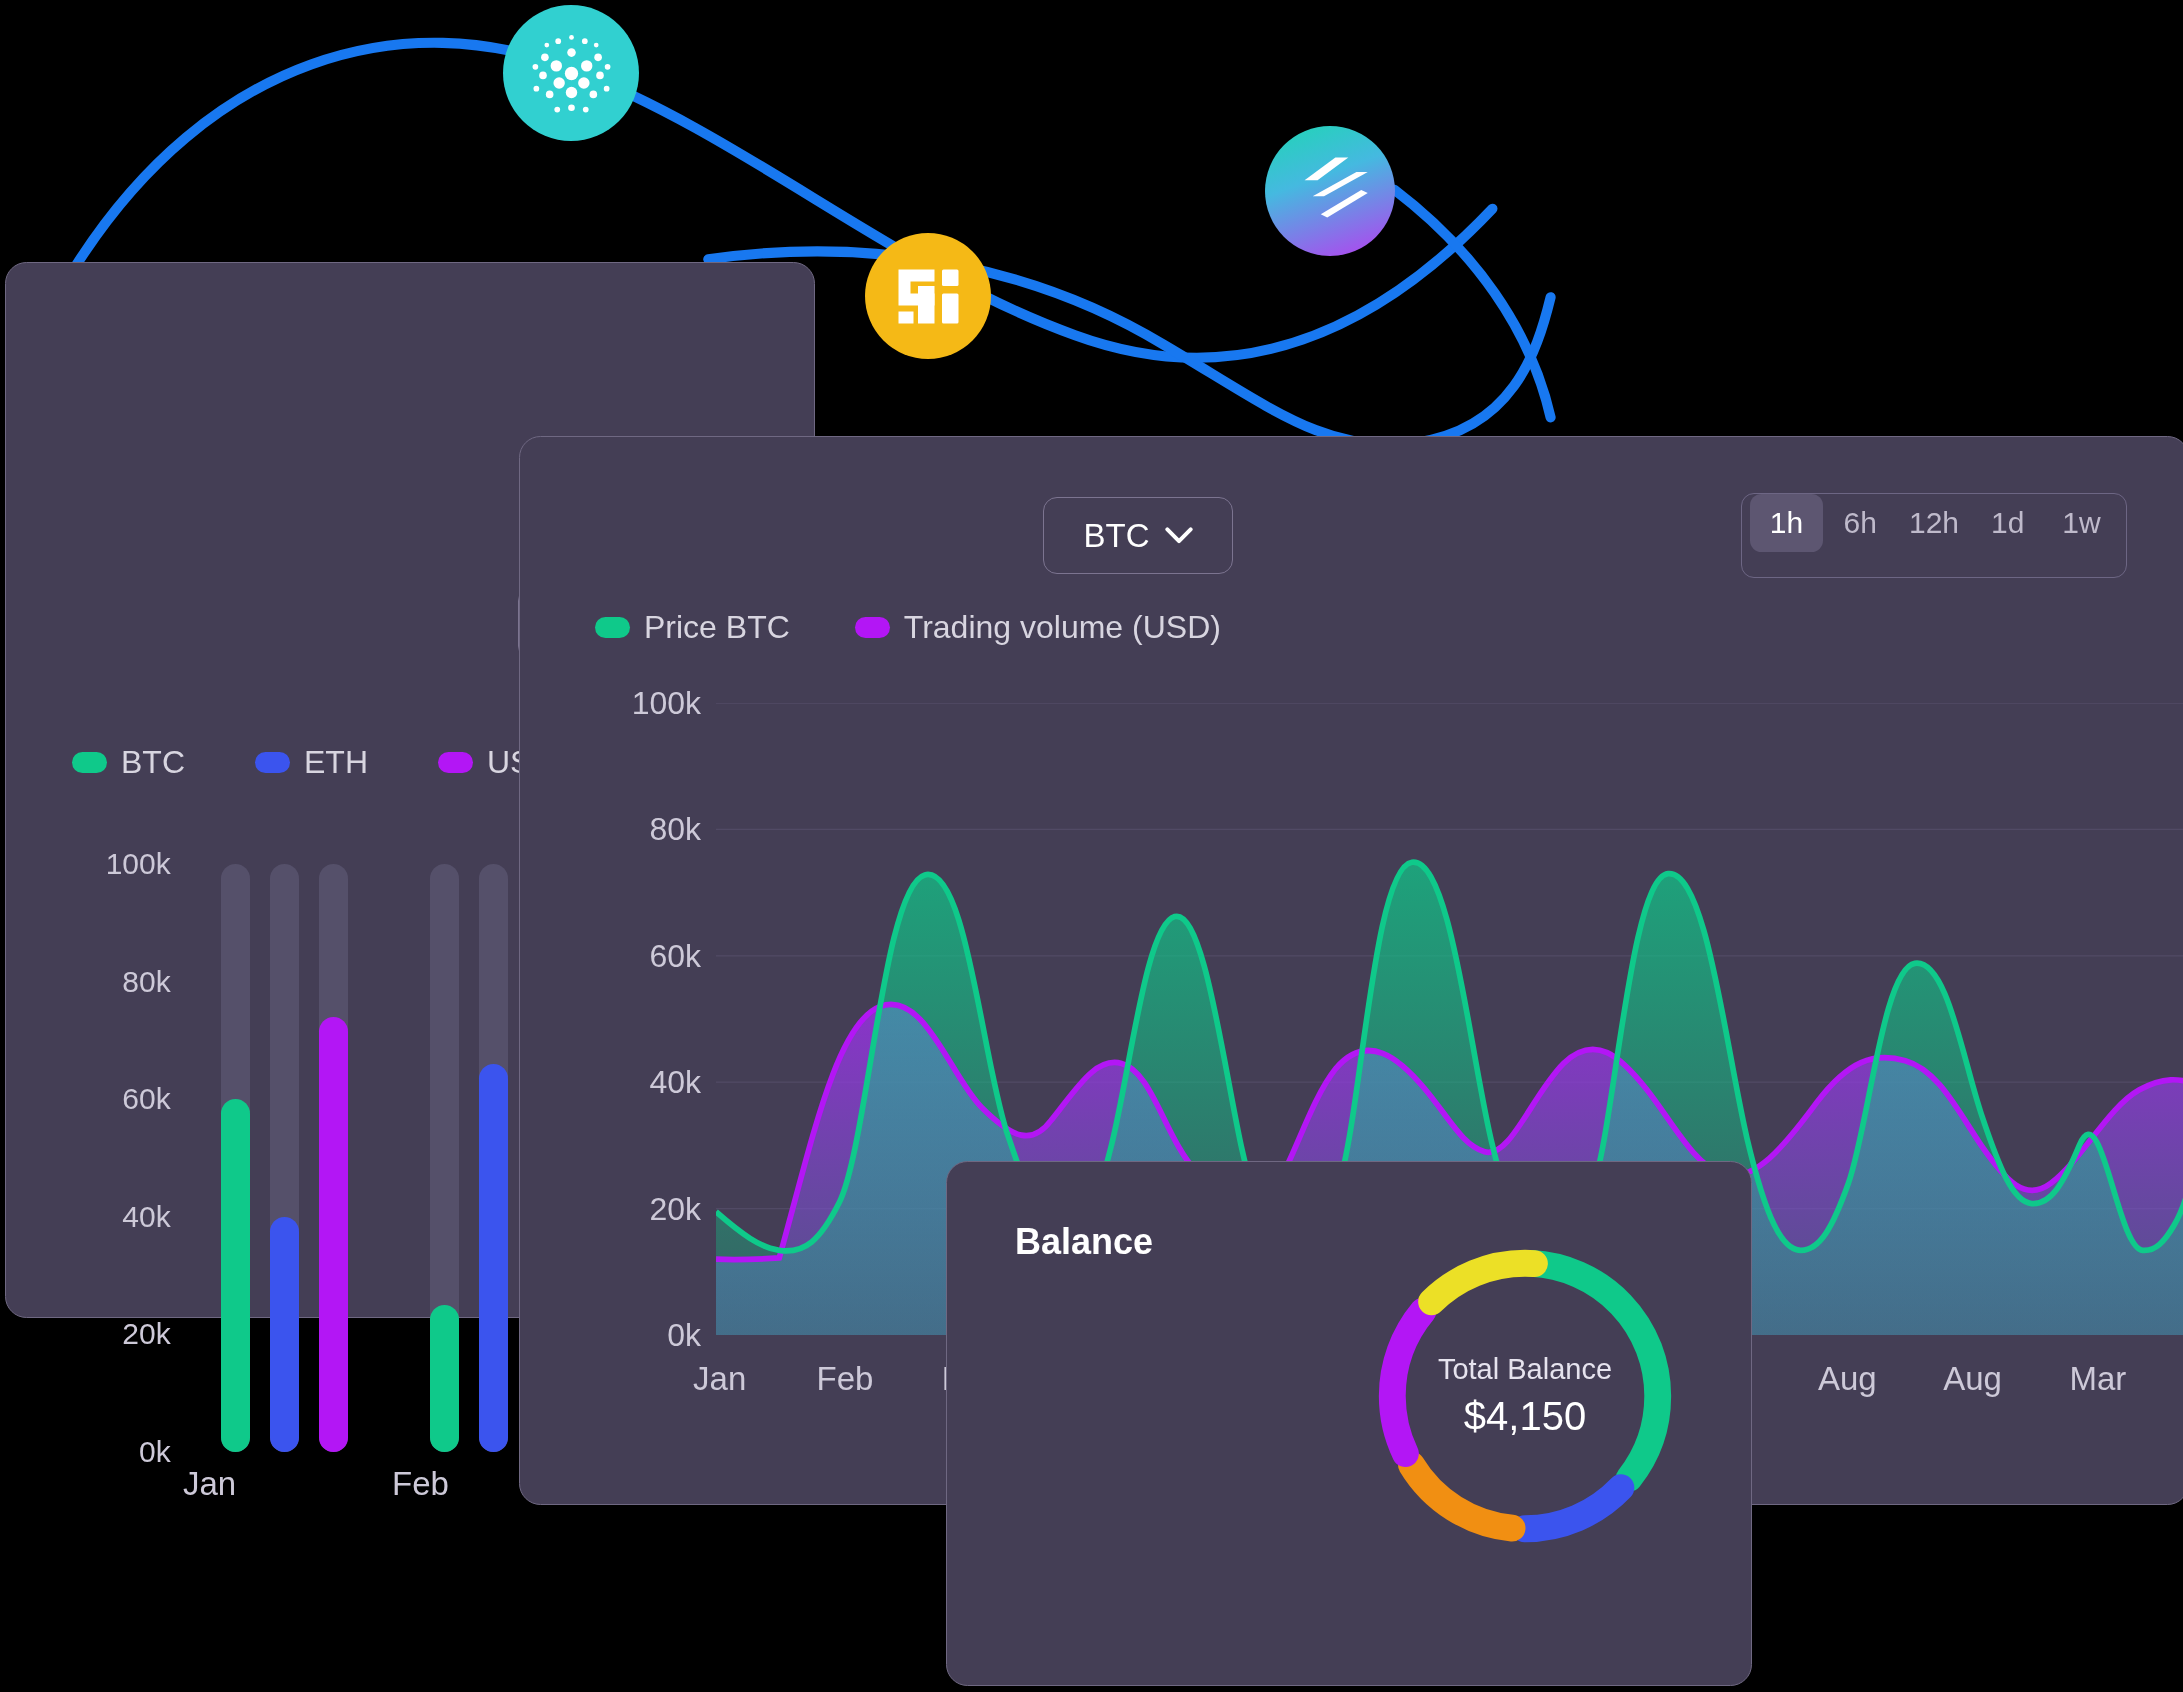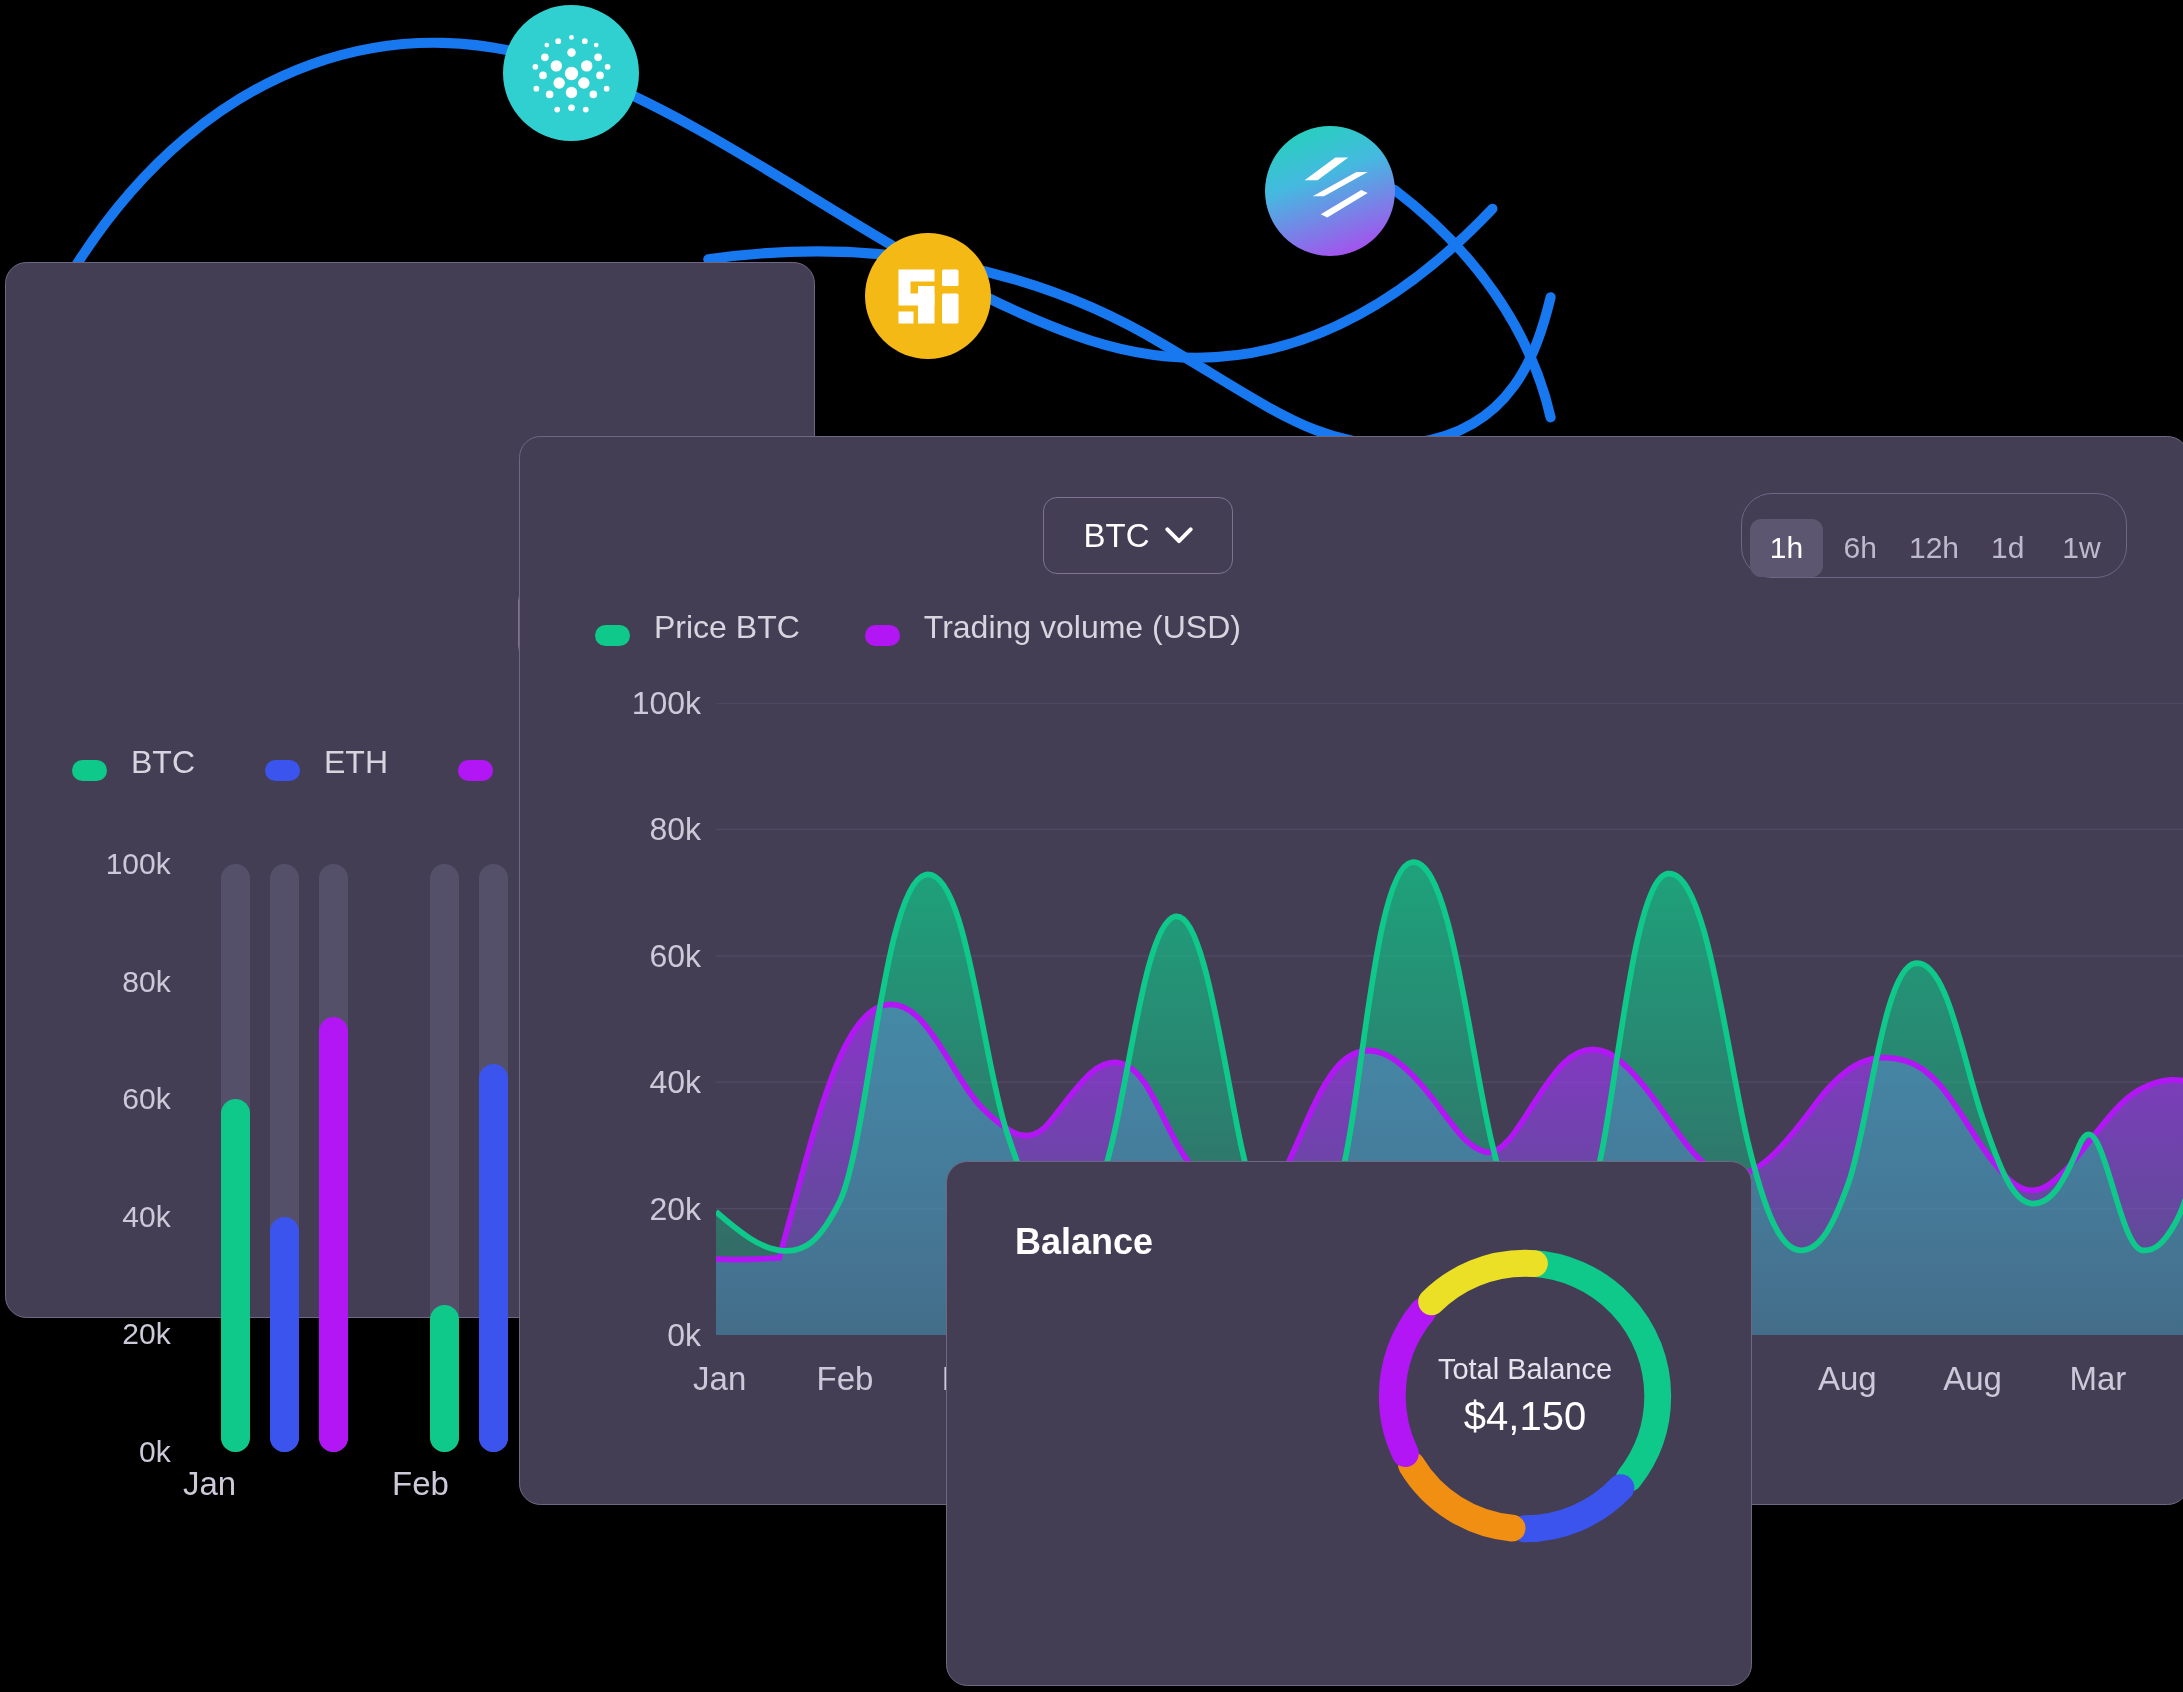--- a/index.html
+++ b/index.html
@@ -24,21 +24,21 @@
           border-radius:21.5px; z-index:4; }
 
   
   .card-bars { left:5px; top:262px; width:810px; height:1056px; z-index:5; }
   .month-btn { position:absolute; left:512px; top:324px; width:231px; height:73px;
                border:1.9px solid #7c7490; border-radius:14px; background:transparent;
                color:#fff; font-size:33px; display:flex; align-items:center;
                justify-content:center; gap:16.4px; z-index:9; cursor:pointer; }
   .bars-legend { position:absolute; left:66px; top:481px; display:flex;
                  align-items:center; gap:70px; z-index:7; }
-  .lg { display:flex; align-items:flex-end; gap:24px; }
+  .lg { display:flex; align-items:center; gap:14px; }
   .lg .dot { width:35px; height:21.5px; border-radius:10.8px; }
   .lg .tx  { font-size:32px; color:#d8d5e0; }
 
   .bars-plot { position:absolute; left:51px; top:601px; width:746px; height:588px; z-index:6; }
   .bars-yaxis { position:absolute; left:0; top:0; width:120px; height:588px; }
   .bars-yaxis span { position:absolute; right:6.3px; font-size:30px; color:#cdc9d8;
                      transform:translateY(-50%); white-space:nowrap; }
   .bars-area { position:absolute; left:126px; top:0; right:0; bottom:0; }
   .bgroup { position:absolute; bottom:0; height:100%; display:flex;
             align-items:flex-end; gap:20px; }
@@ -53,22 +53,22 @@
               overflow:hidden; }
   .mkt-title { position:absolute; left:75px; top:77px; font-size:47px;
                font-weight:bold; color:#fff; letter-spacing:-0.3px; }
   .mkt-legend { position:absolute; left:75px; top:172px; display:flex;
                 align-items:center; gap:65px; }
   .sym-btn { position:absolute; right:955px; top:60px; width:190px; height:77px;
              border:1.9px solid #7c7490; border-radius:14px; color:#fff; font-size:33px;
              display:flex; align-items:center; justify-content:center; gap:15px;
              cursor:pointer; }
   .range-box { position:absolute; left:1221px; top:56px; width:386px; height:85px;
-               border:1.9px solid #6d6684; border-radius:31px; display:flex;
-               align-items:flex-end; padding:0 7.6px; }
+               border:1.9px solid #6d6684; border-radius:13px; display:flex;
+               align-items:flex-start; padding:0 7.6px; }
   .range-btn { flex:1; height:58px; display:flex; align-items:center;
                justify-content:center; font-size:30px; color:#bfbacb;
                border-radius:11.4px; cursor:pointer; }
   .range-btn.on { background:#5d5671; color:#fff; }
 
   .mkt-plot { position:absolute; left:70px; top:266px; width:1600px; height:632px; }
   .mkt-yaxis { position:absolute; left:0; top:0; width:120px; height:632px; }
   .mkt-yaxis span { position:absolute; right:8.9px; font-size:32px; color:#cdc9d8;
                     transform:translateY(-50%); white-space:nowrap; }
   .mkt-svg { position:absolute; left:126px; top:0; width:1474px; height:632px; }

